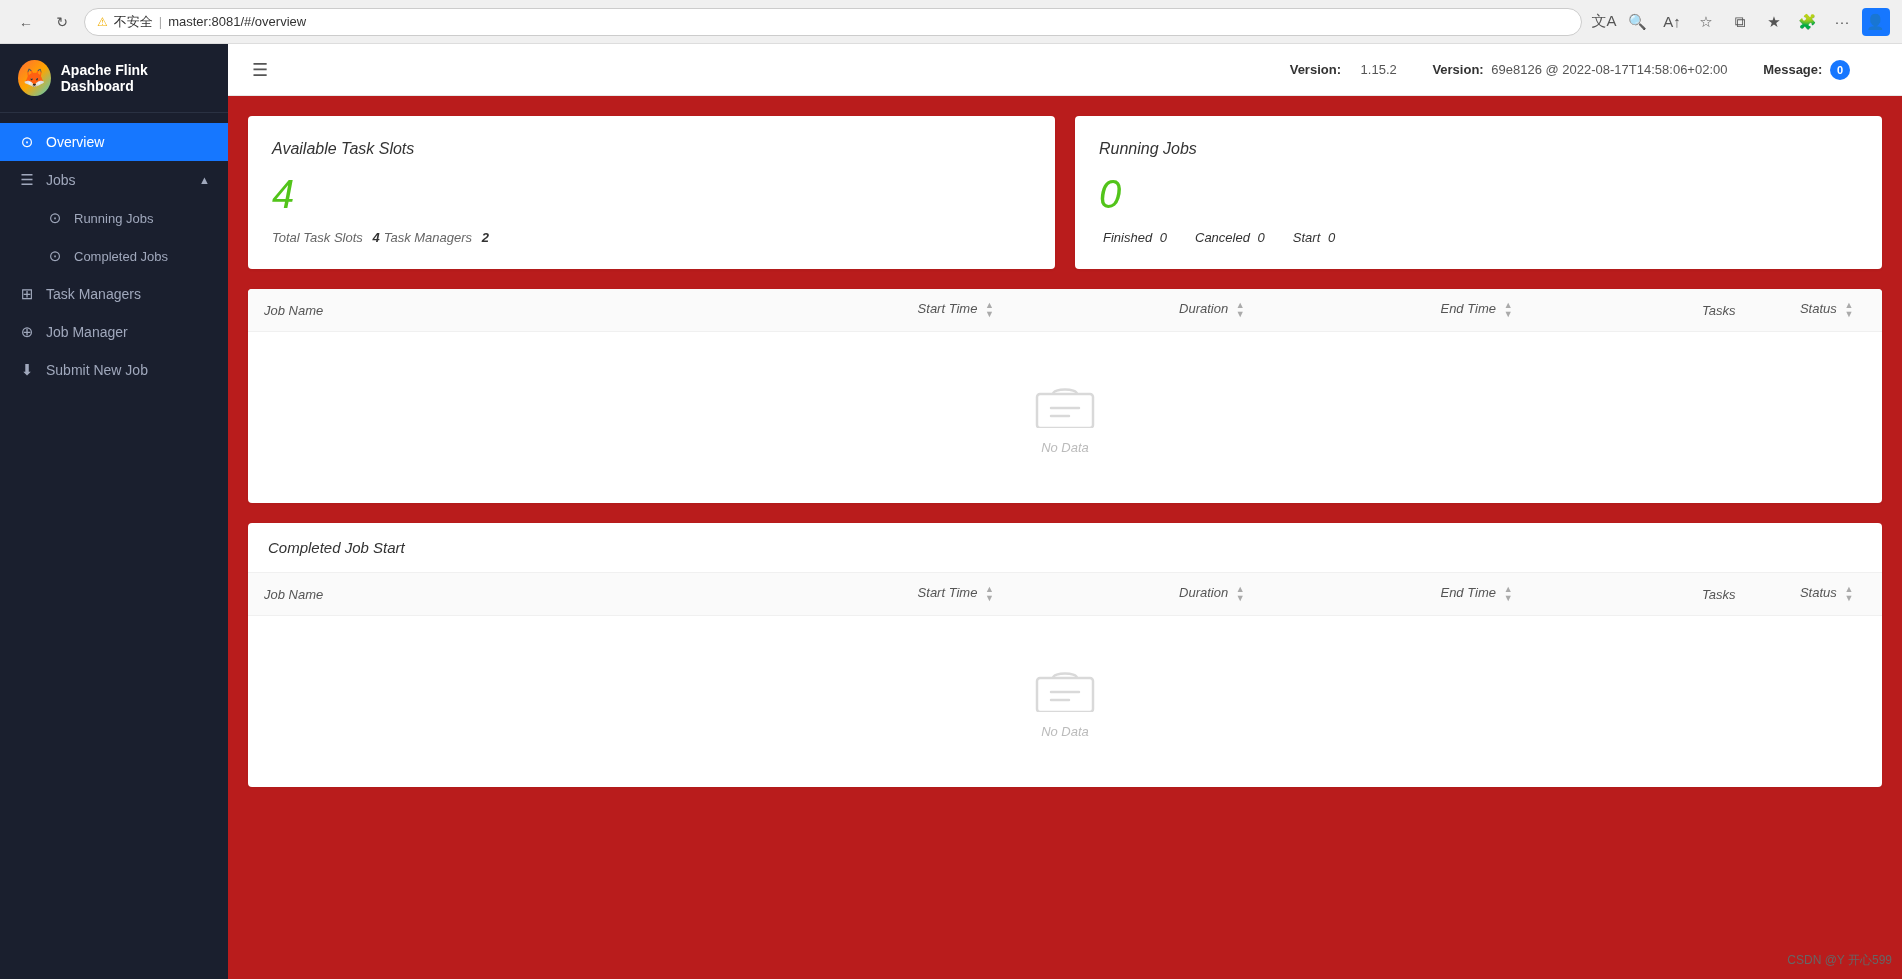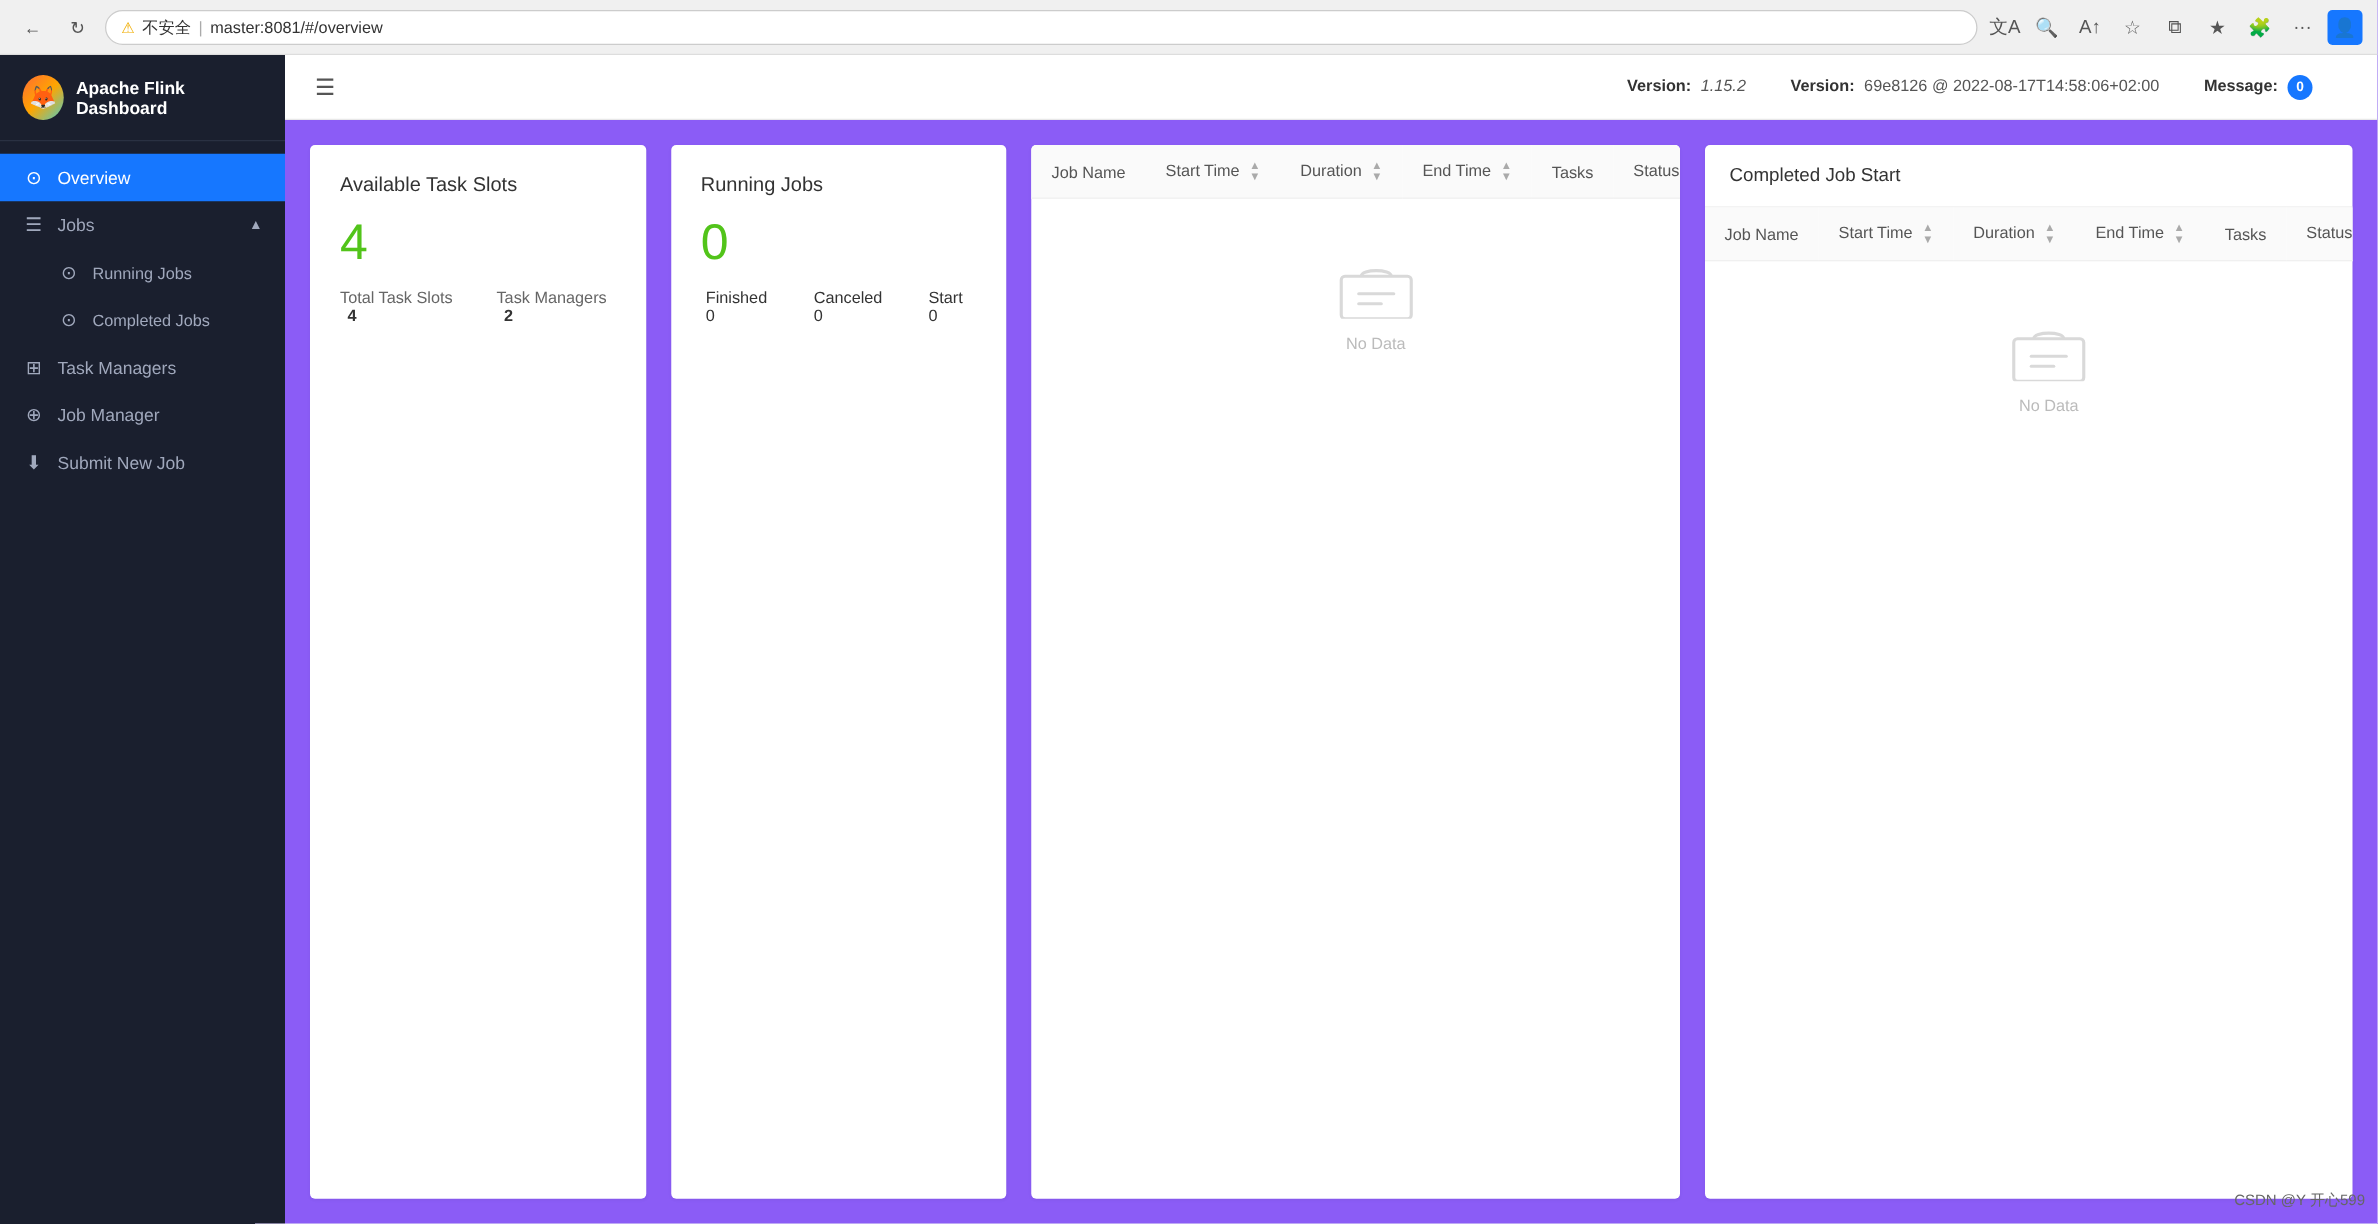--- a/index.html
+++ b/index.html
@@ -144,23 +144,25 @@
       justify-content: center;
       font-size: 11px;
       font-weight: 600;
     }
 
     
     .main-content {
       flex: 1;
       overflow-y: auto;
       padding: 20px;
-      background: #8b5cf6;
-      display: flex;
+      background: #b91c1c;
+      display: flex;
+      flex-direction: column;
       gap: 20px;
+      font-style: italic;
     }
 
     
     .cards-row {
       display: flex;
       gap: 20px;
     }
     .card {
       background: #fff;
       border-radius: 4px;
@@ -178,21 +180,21 @@
       font-size: 40px;
       font-weight: 400;
       color: #52c41a;
       margin-bottom: 16px;
       line-height: 1;
     }
     .card-meta {
       font-size: 13px;
       color: #666;
       display: flex;
-      gap: 28px;
+      gap: 4px;
     }
     .card-meta span strong { color: #333; }
 
     .card-stats {
       display: flex;
       gap: 24px;
       margin-top: 8px;
     }
     .stat-item {
       font-size: 13px;
@@ -350,21 +352,21 @@
   </aside>
 
   <div style="flex:1; display:flex; flex-direction:column; overflow:hidden;">
 
     <header class="top-header">
       <button class="menu-toggle">☰</button>
       <div class="header-spacer"></div>
       <div class="header-info">
         <span>
           <strong>Version:</strong>
-          <span style="margin-left:4px;font-style:italic;">1.15.2</span>
+          <span style="margin-left:16px;">1.15.2</span>
         </span>
         <span>
           <strong>Version:</strong>
           <span style="margin-left:4px;">69e8126 @ 2022-08-17T14:58:06+02:00</span>
         </span>
         <span>
           <strong>Message:</strong>
           <span class="message-badge" style="margin-left:4px;">0</span>
         </span>
       </div>

